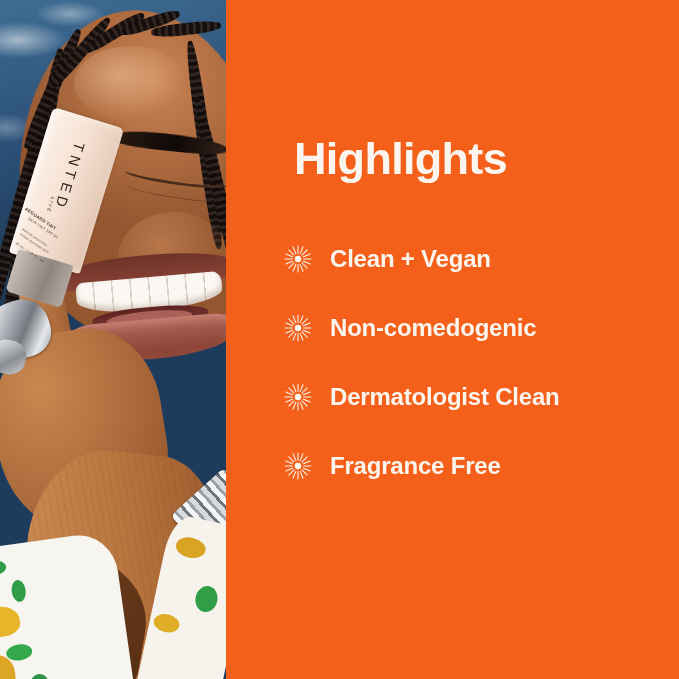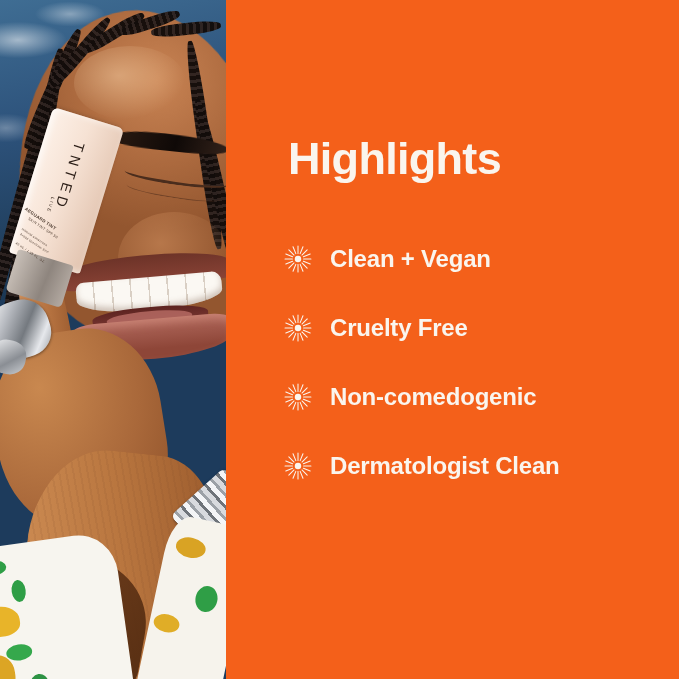--- a/index.html
+++ b/index.html
@@ -306,21 +306,21 @@
 
   
   #panel {
     position:relative;
     flex:1;
     padding:0;
   }
 
   #title {
     position:absolute;
-    left:62px; top:136px;
+    left:68px; top:136px;
     font-size:45px;
     font-weight:bold;
     letter-spacing:-.7px;
     color:#FAF5EE;
     line-height:1;
   }
 
   #list {
     position:absolute;
     left:58px; top:224px;
@@ -441,40 +441,40 @@
             <line x1="37.4" y1="27.1" x2="27.7" y2="23.1"></line>
             <line x1="12.3" y1="16.9" x2="2.6" y2="12.9"></line>
             <line x1="37.4" y1="12.9" x2="27.7" y2="16.9"></line>
             <line x1="12.3" y1="23.1" x2="2.6" y2="27.1"></line>
           </g>
           <circle cx="20" cy="20" r="4.6" fill="#FAF5EE"></circle>
         </svg>
         <span class="row-label">Clean + Vegan</span>
       </div>
 
-      <div class="row">
-        <svg class="sun" viewBox="0 0 40 40">
-          <use href="#rays-a"></use>
-          <circle cx="20" cy="20" r="4.6" fill="#FAF5EE"></circle>
-        </svg>
-        <span class="row-label">Cruelty Free</span>
-      </div>
 
       <div class="row">
         <svg class="sun" viewBox="0 0 40 40">
           <use href="#rays-a"></use>
           <circle cx="20" cy="20" r="4.6" fill="#FAF5EE"></circle>
         </svg>
         <span class="row-label">Non-comedogenic</span>
       </div>
 
       <div class="row">
         <svg class="sun" viewBox="0 0 40 40">
           <use href="#rays-a"></use>
           <circle cx="20" cy="20" r="4.6" fill="#FAF5EE"></circle>
         </svg>
         <span class="row-label">Dermatologist Clean</span>
       </div>
 
+      <div class="row">
+        <svg class="sun" viewBox="0 0 40 40">
+          <use href="#rays-a"></use>
+          <circle cx="20" cy="20" r="4.6" fill="#FAF5EE"></circle>
+        </svg>
+        <span class="row-label">Fragrance Free</span>
+      </div>
 
     </div>
   </div>
 </div>
 
 </body></html>

